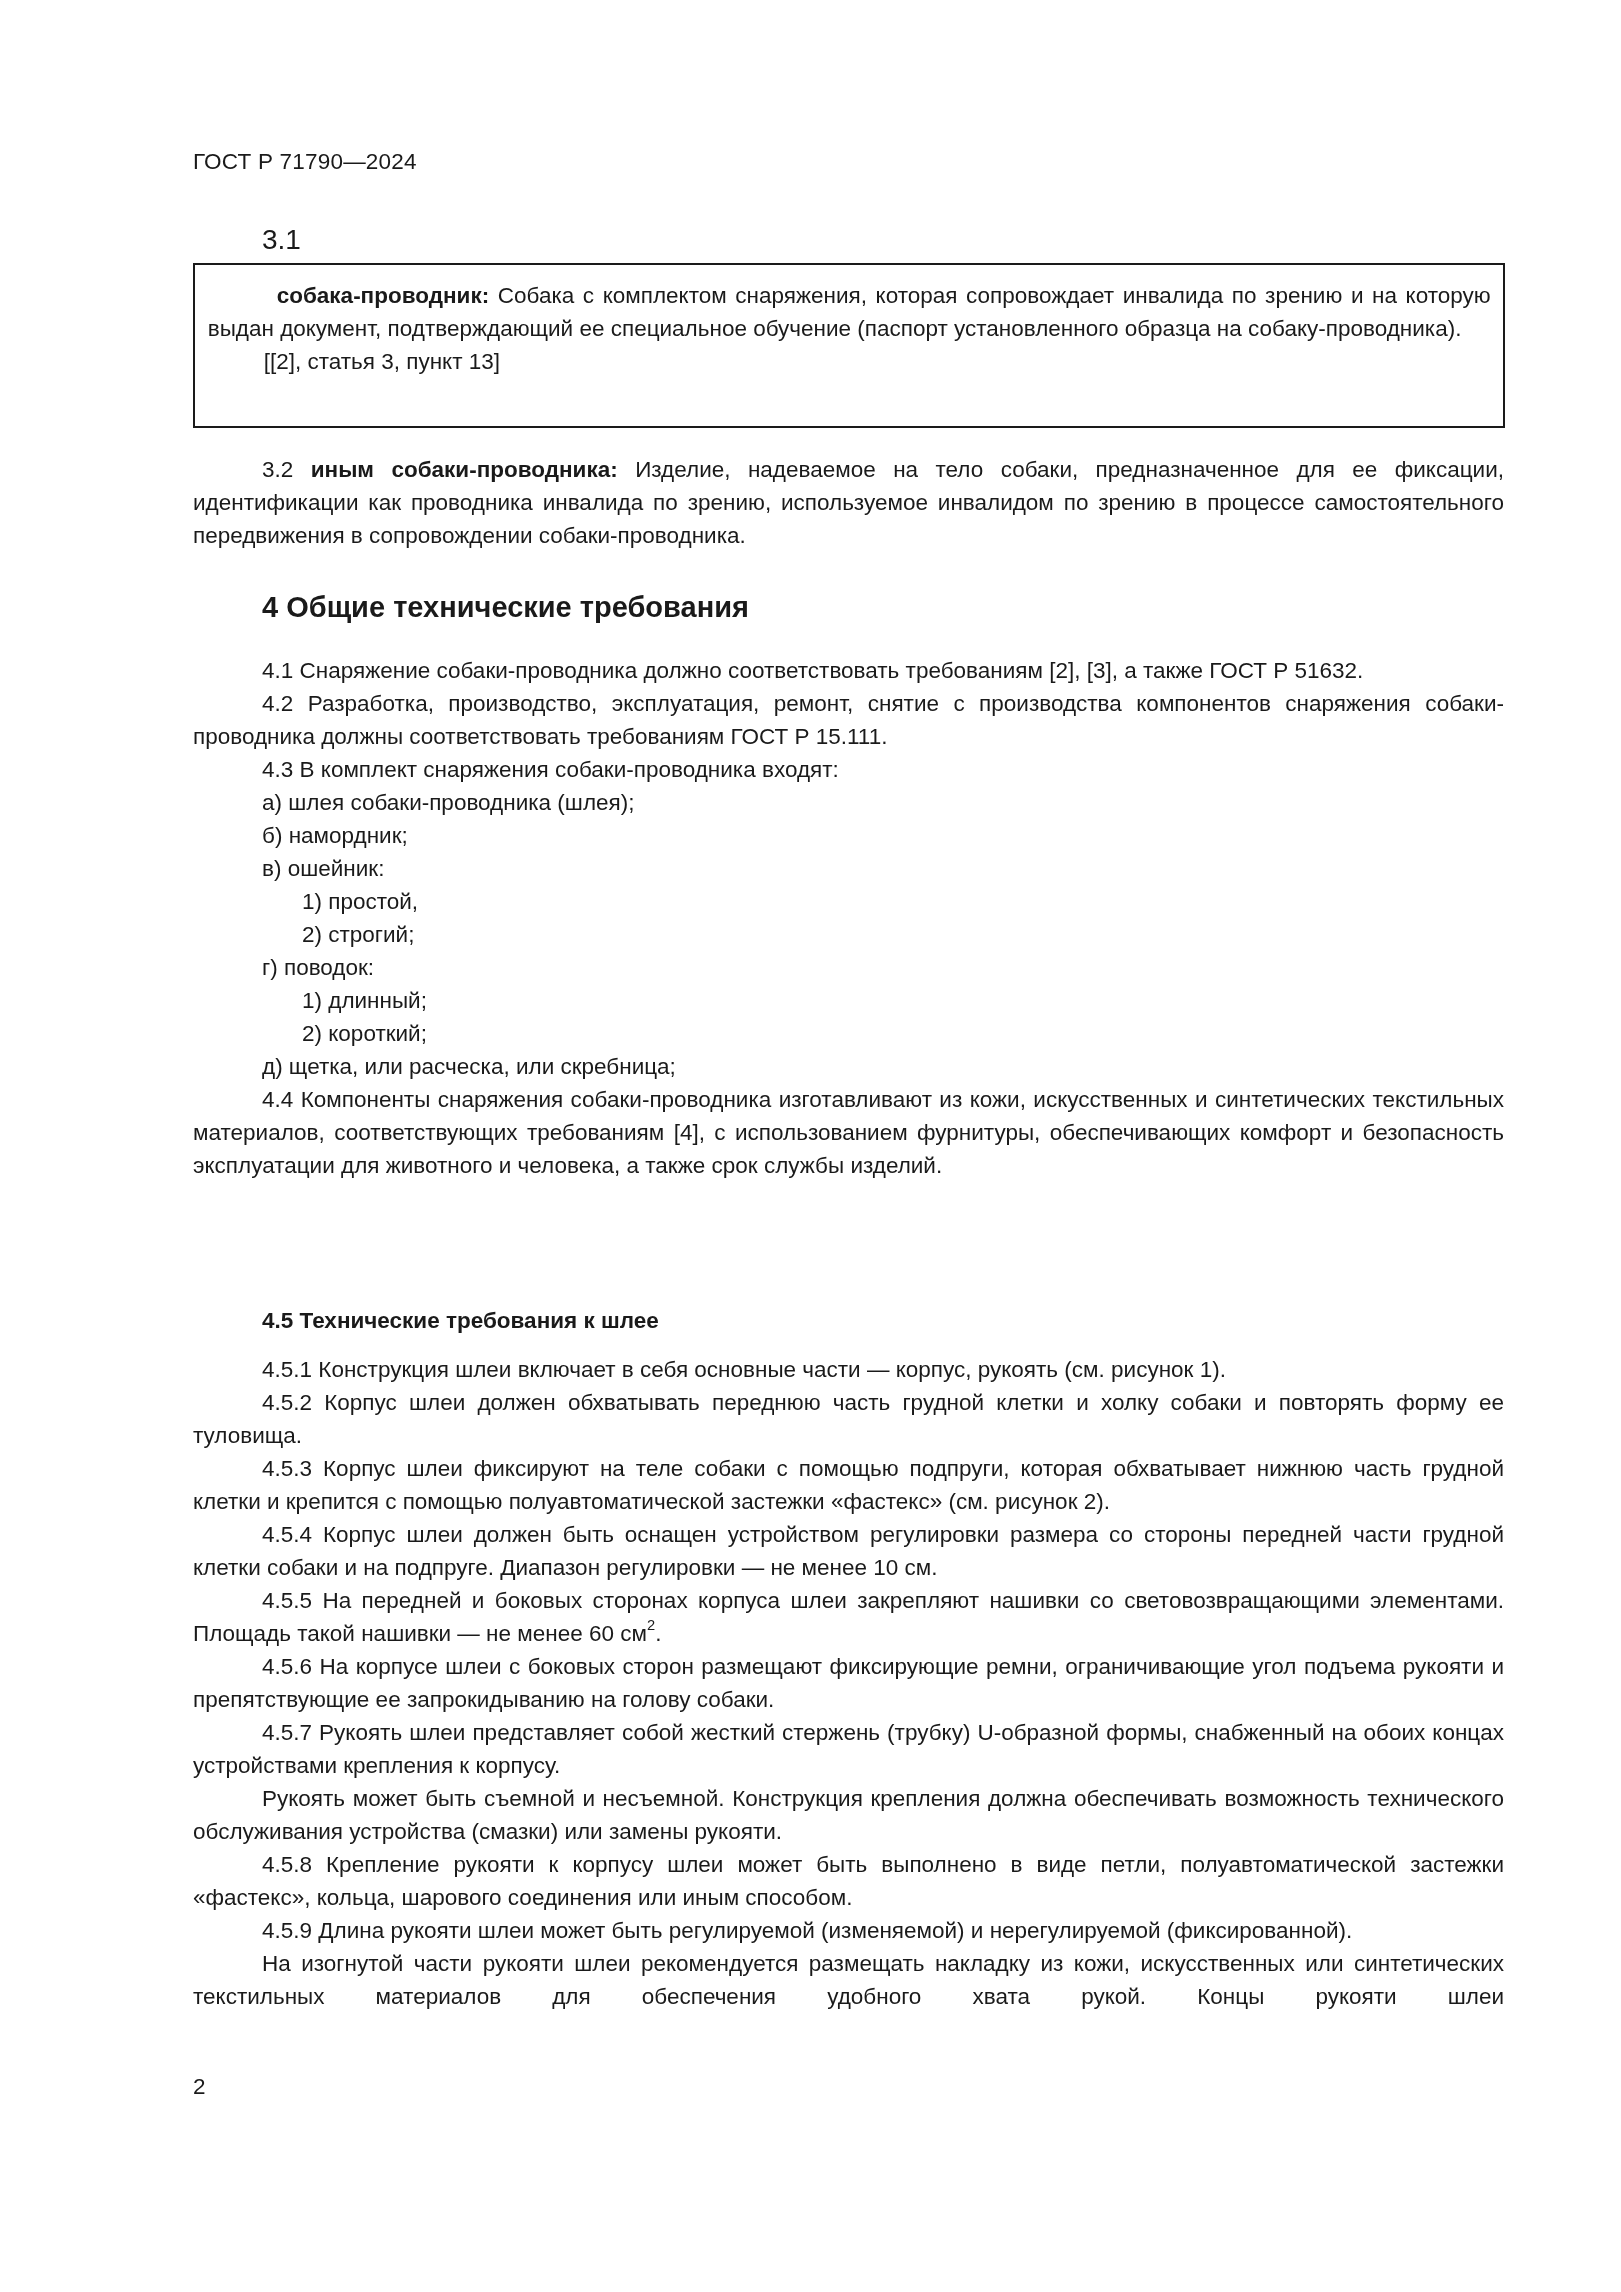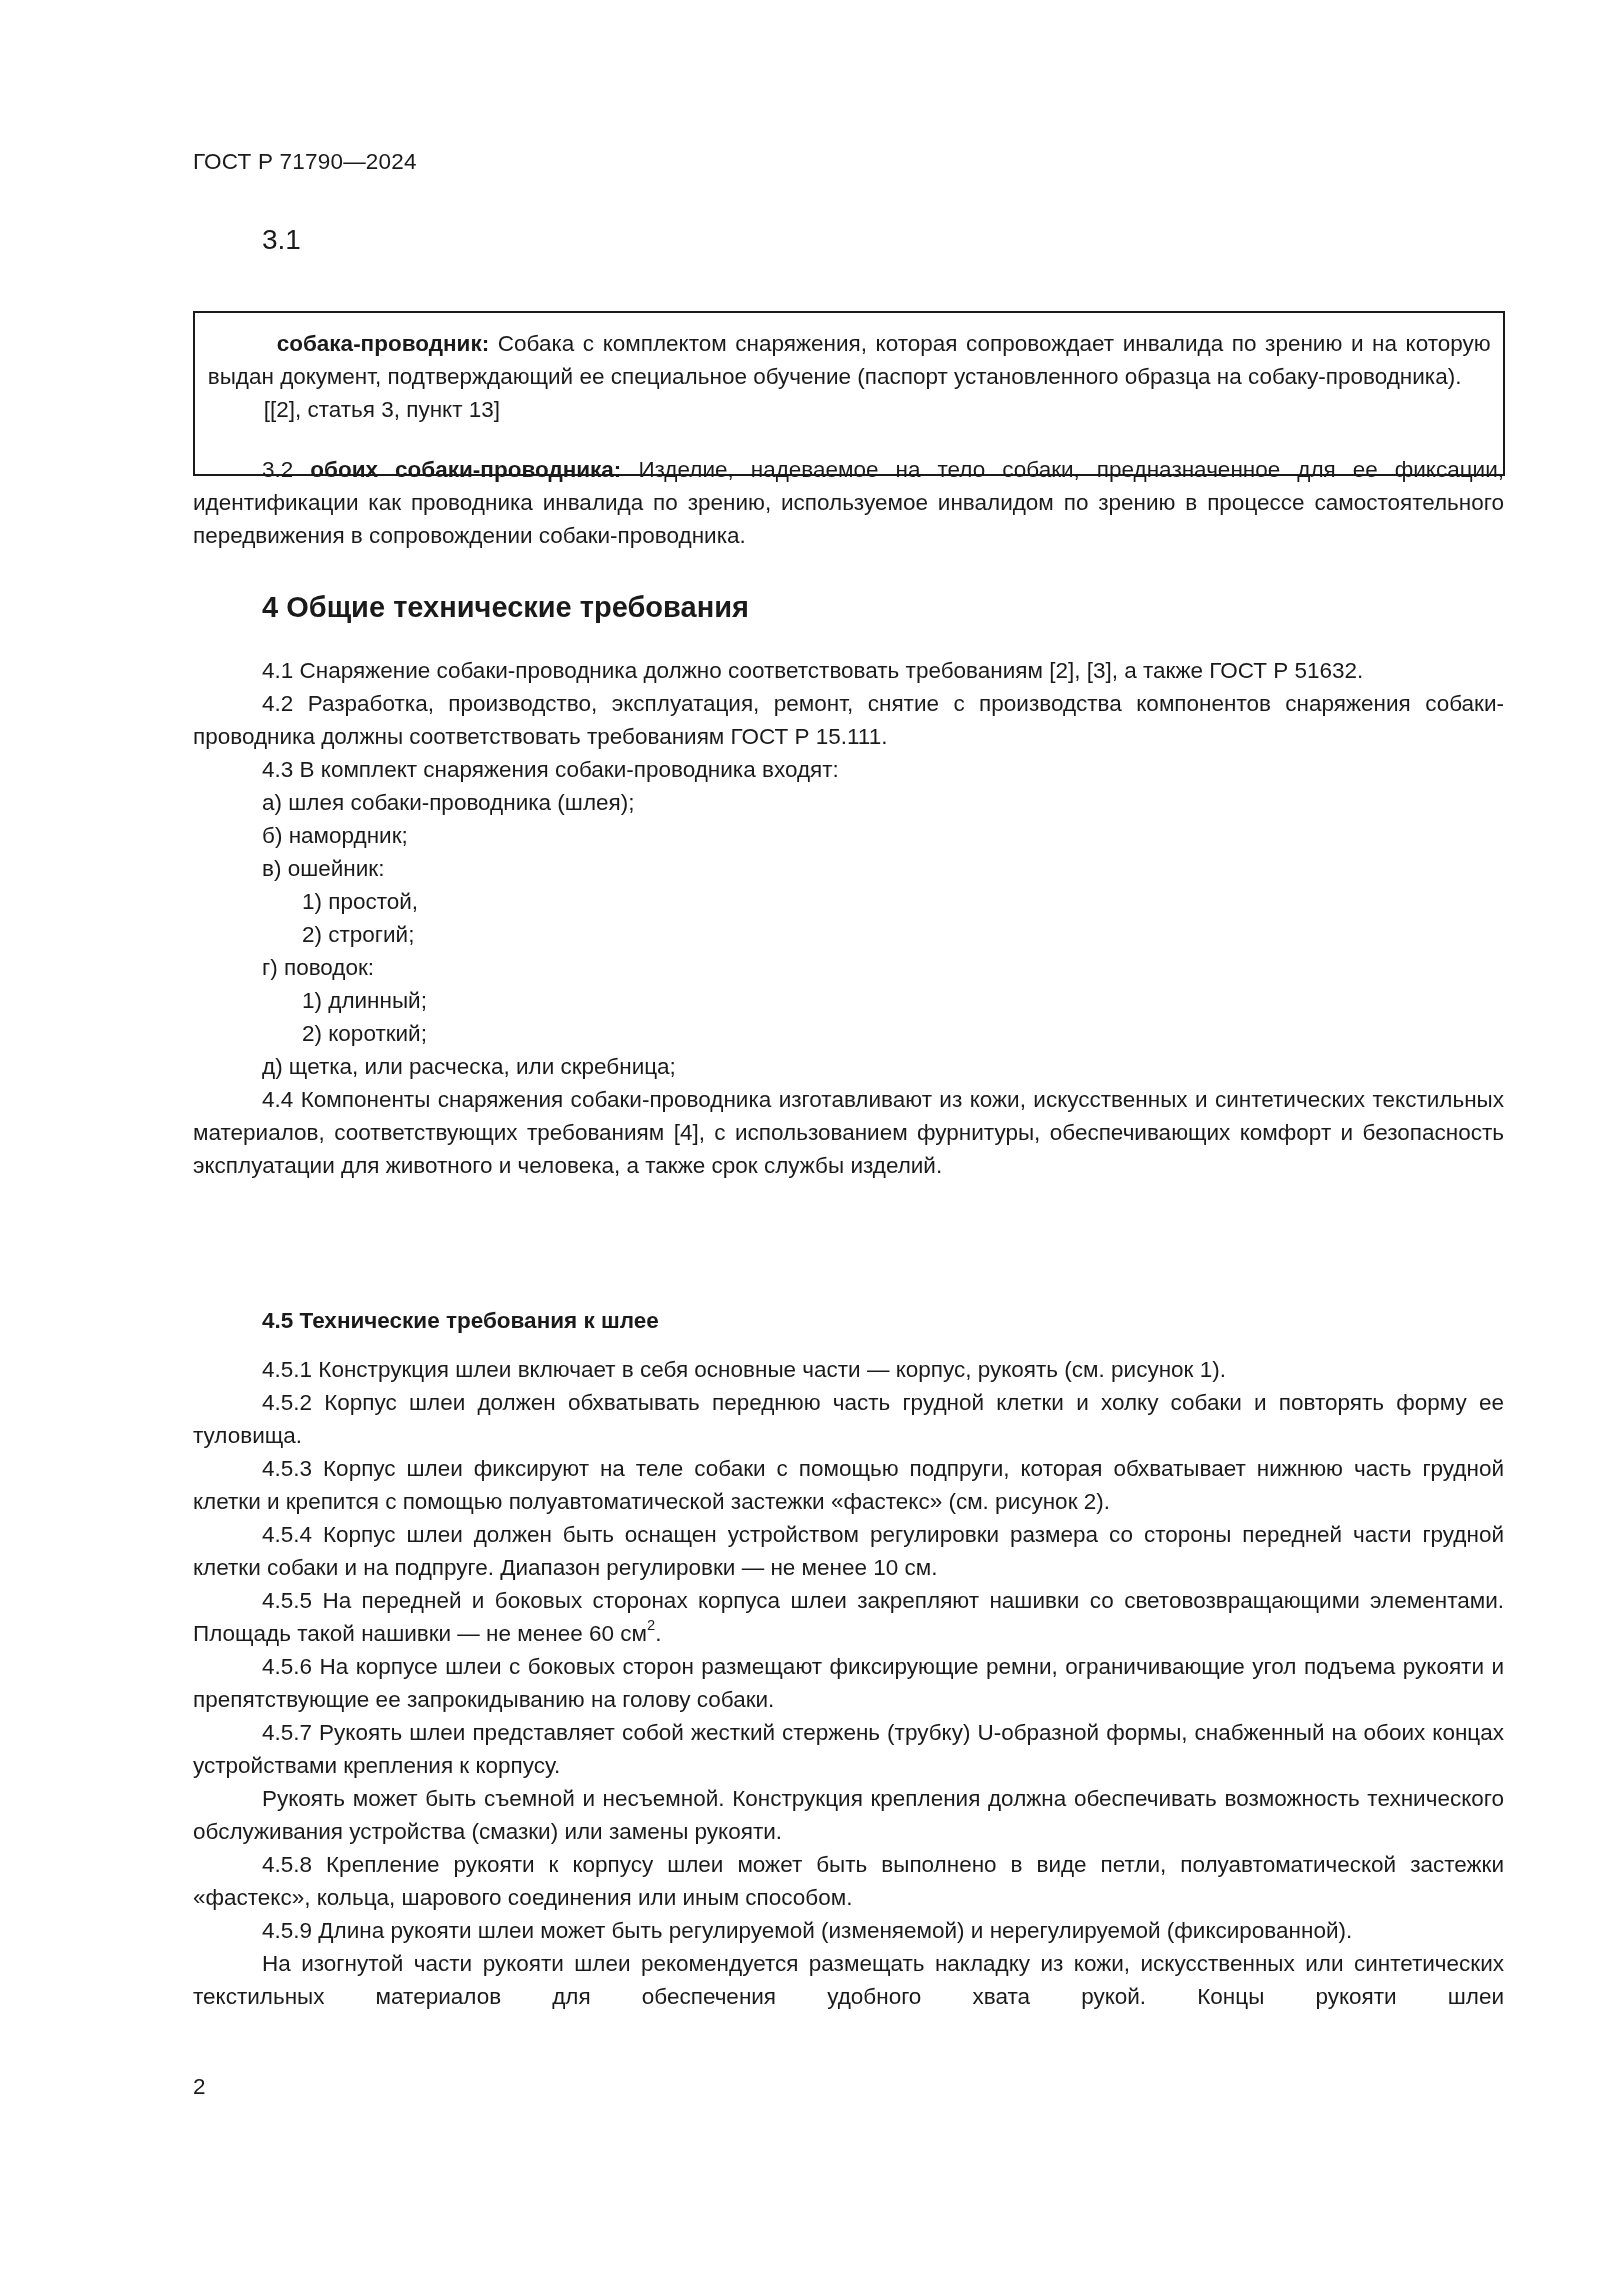--- a/index.html
+++ b/index.html
@@ -36,21 +36,20 @@
     font-size: 28px;
   }
   .term-box {
     position: absolute;
     left: 0;
     top: 263px;
     width: 1308px;
     height: 161px;
     border: 2.5px solid #1a1a1a;
     box-sizing: content-box;
-    margin-top: 48px;
   }
   .term-box .inner {
     position: absolute;
     left: 12.7px;
     top: 13.7px;
     width: 1283px;
     font-size: 22.5px;
     line-height: 33px;
     text-align: justify;
   }
@@ -109,21 +108,21 @@
   <div class="clause-num-31">3.1</div>
 
   <div class="term-box">
     <div class="inner">
       <p class="p indent"><b>собака-проводник:</b><span> Собака с комплектом снаряжения, которая сопровождает инвалида по зрению и на которую выдан документ, подтверждающий ее специальное обучение (паспорт установленного образца на собаку-проводника).</span></p>
       <p class="p ref-line">[[2], статья 3, пункт 13]</p>
     </div>
   </div>
 
   <div class="flow" style="top:453px;">
-    <p class="p indent"><span>3.2 </span><b>обоих собаки-проводника:</b><span> Изделие, надеваемое на тело собаки, предназначенное для ее фиксации, идентификации как проводника инвалида по зрению, используемое инвалидом по зрению в процессе самостоятельного передвижения в сопровождении собаки-проводника.</span></p>
+    <p class="p indent"><span>3.2 </span><b>иным собаки-проводника:</b><span> Изделие, надеваемое на тело собаки, предназначенное для ее фиксации, идентификации как проводника инвалида по зрению, используемое инвалидом по зрению в процессе самостоятельного передвижения в сопровождении собаки-проводника.</span></p>
   </div>
 
   <div class="sec-heading">4  Общие технические требования</div>
 
   <div class="flow" style="top:654px;">
     <p class="p indent">4.1 Снаряжение собаки-проводника должно соответствовать требованиям [2], [3], а также ГОСТ Р 51632.</p>
     <p class="p indent">4.2  Разработка, производство, эксплуатация, ремонт, снятие с производства компонентов снаряжения собаки-проводника должны соответствовать требованиям ГОСТ Р 15.111.</p>
     <p class="p indent">4.3  В комплект снаряжения собаки-проводника входят:</p>
     <div class="list-item">а)  шлея собаки-проводника (шлея);</div>
     <div class="list-item">б)  намордник;</div>

